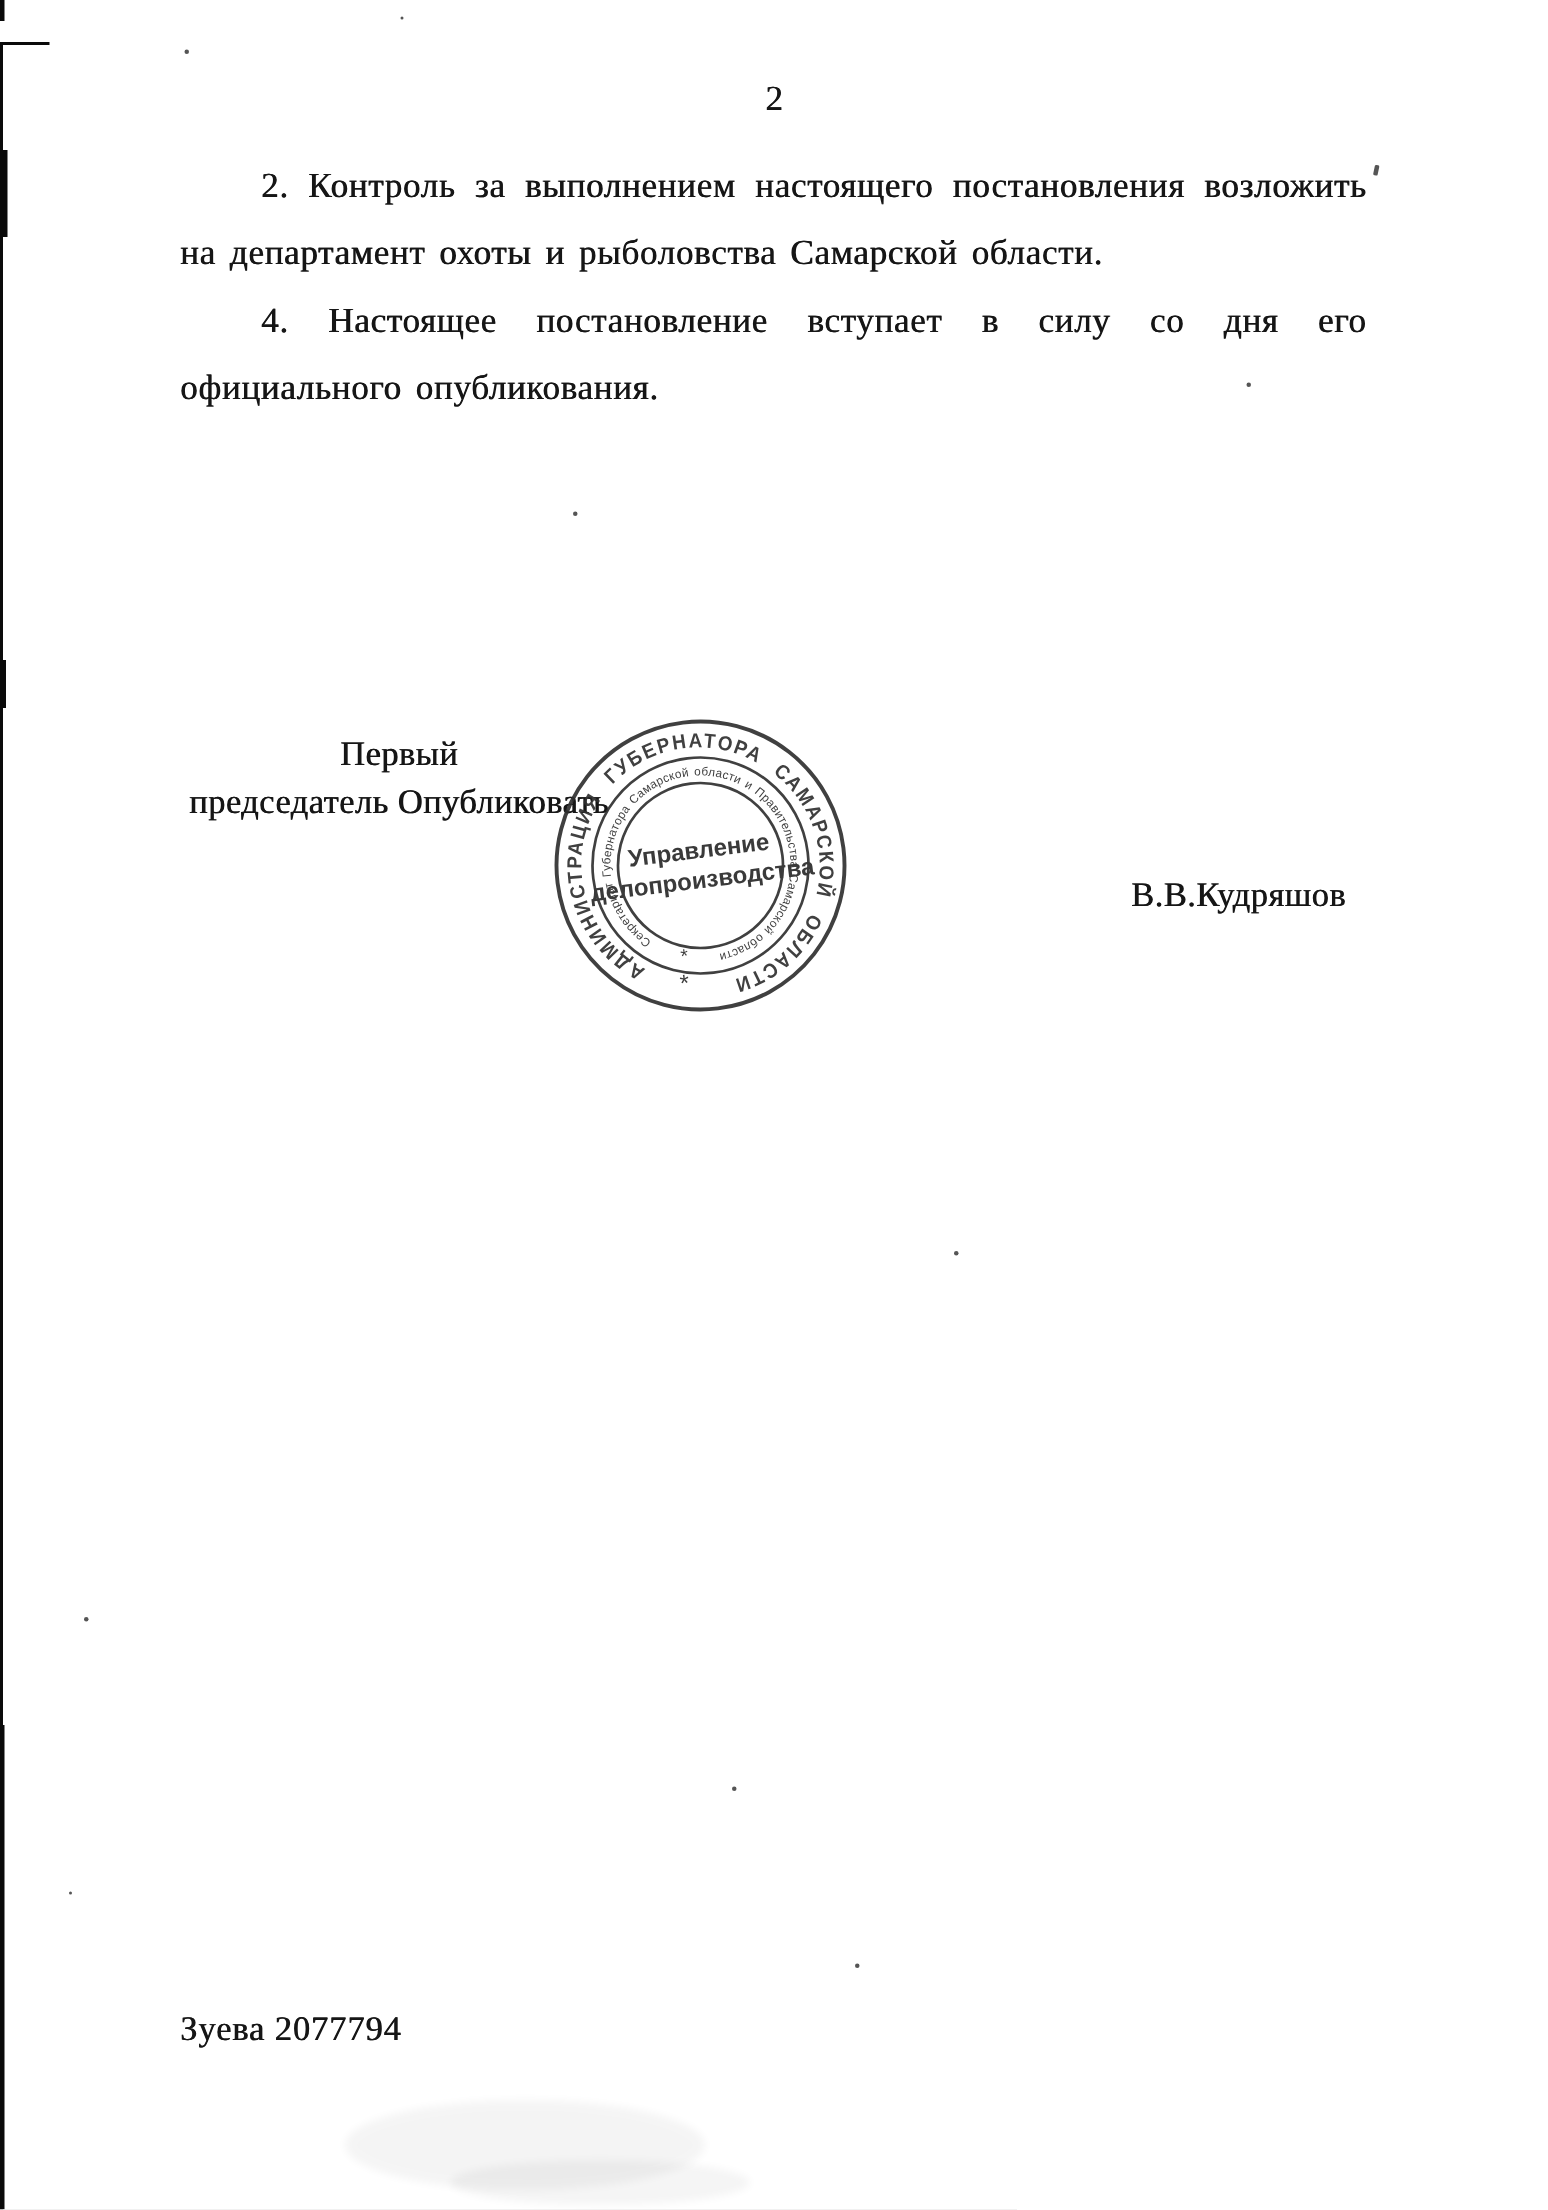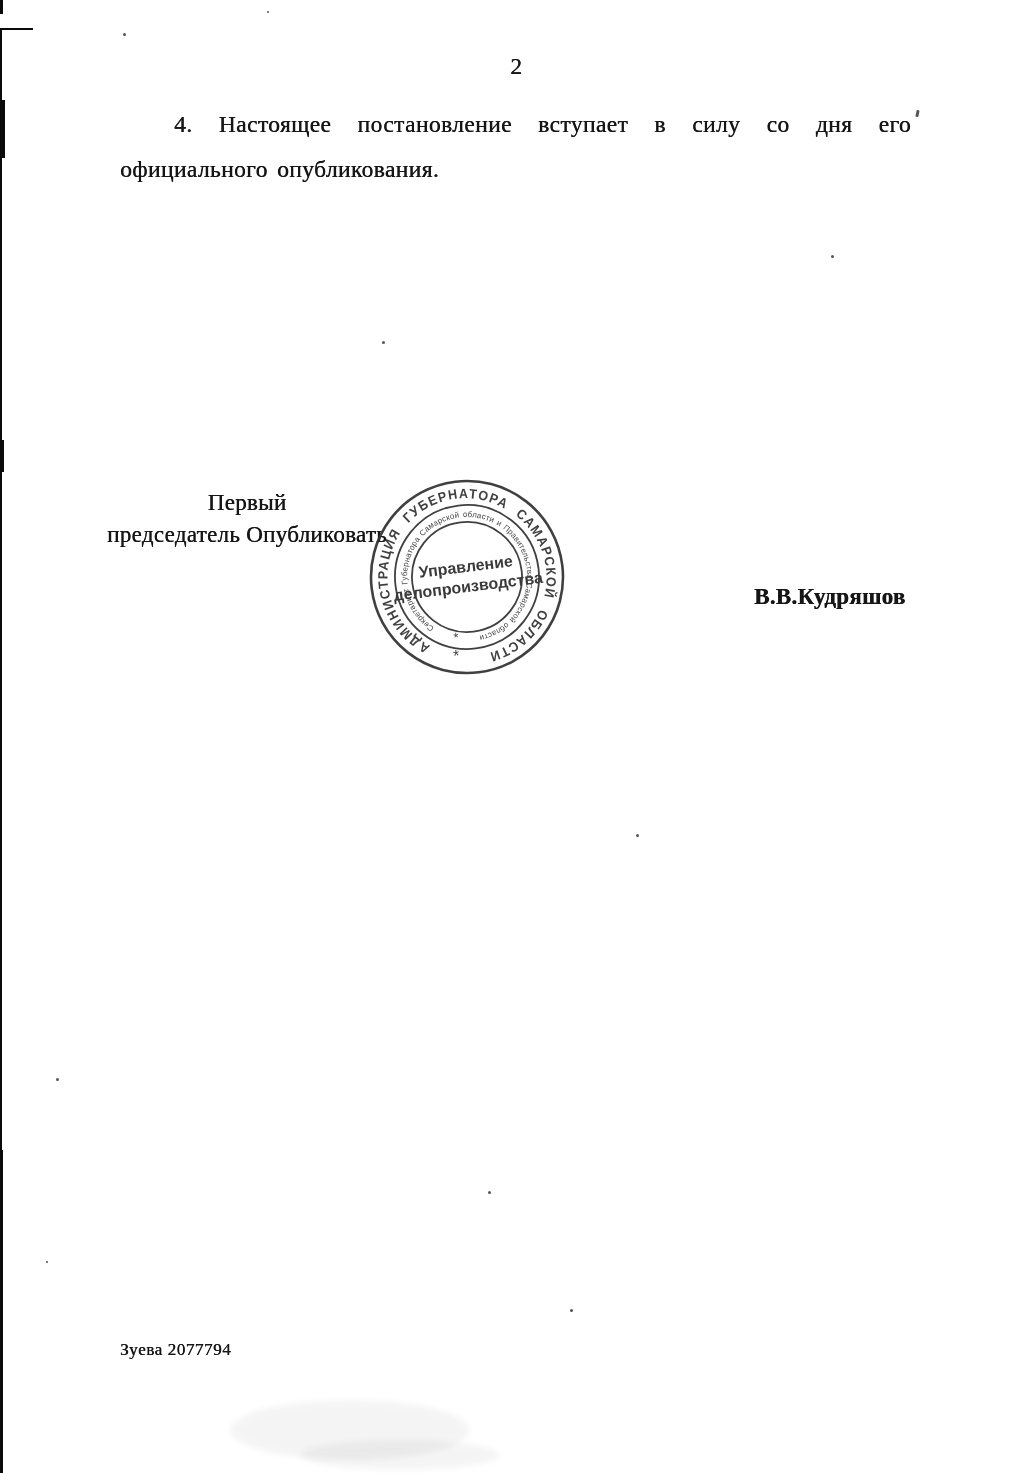--- a/index.html
+++ b/index.html
@@ -23,28 +23,28 @@
     position:absolute; top:53px; left:0; width:100%;
     text-align:center; font-size:23.5px;
   }
   .body-text {
     position:absolute; top:102px; left:120px; width:791px;
     font-size:23.5px; line-height:45px; text-align:justify;
   }
   .body-text p { margin:0; text-indent:54px; word-spacing:3px; letter-spacing:0.4px; }
 
   .signature-title {
-    position:absolute; top:487px; left:92px; width:310px;
+    position:absolute; top:487px; left:111px; width:310px;
     text-align:center; font-size:23px; line-height:32px; letter-spacing:0.3px;
   }
   .signature-name {
-    position:absolute; top:584px; left:754px; font-size:23px; letter-spacing:0.3px;font-weight:bold;
+    position:absolute; top:584px; left:754px; font-size:23px; letter-spacing:0.3px;
   }
   .footer-note {
-    position:absolute; top:1340px; left:120px; font-size:17px; letter-spacing:0.6px;text-align:center;
+    position:absolute; top:1340px; left:120px; font-size:23px; letter-spacing:0.6px;text-align:center;
   }
 
   
   .stamp { position:absolute; left:352px; top:462px; opacity:.92; }
   .stamp circle { fill:none; stroke:#303030; }
   .ring-outer {
     font-family:"Liberation Sans", sans-serif; font-size:13.5px; font-weight:bold;
     letter-spacing:1.4px; word-spacing:7px; fill:#303030;
   }
   .ring-inner {
@@ -78,20 +78,21 @@
   <div class="speck" style="left:56px;top:1078px;width:3px;height:3px;"></div>
   <div class="speck" style="left:488px;top:1191px;width:3px;height:3px;"></div>
   <div class="speck" style="left:46px;top:1261px;width:2px;height:2px;"></div>
   <div class="speck" style="left:570px;top:1309px;width:3px;height:3px;"></div>
   <div class="smudge" style="left:230px;top:1400px;width:240px;height:60px;"></div>
   <div class="smudge" style="left:300px;top:1440px;width:200px;height:30px;"></div>
 
   <div class="page-number doc-text">2</div>
 
   <div class="body-text doc-text">
+    <p>2. Контроль за выполнением настоящего постановления возложить на департамент охоты и рыболовства Самарской области.</p>
     <p>4. Настоящее постановление вступает в силу со дня его официального опубликования.</p>
   </div>
 
   <div class="signature-title doc-text">
     <div>Первый</div>
     <div>председатель Опубликовать</div>
   </div>
   <div class="signature-name doc-text">В.В.Кудряшов</div>
 
   <svg class="stamp" width="230" height="230" viewBox="0 0 230 230">

